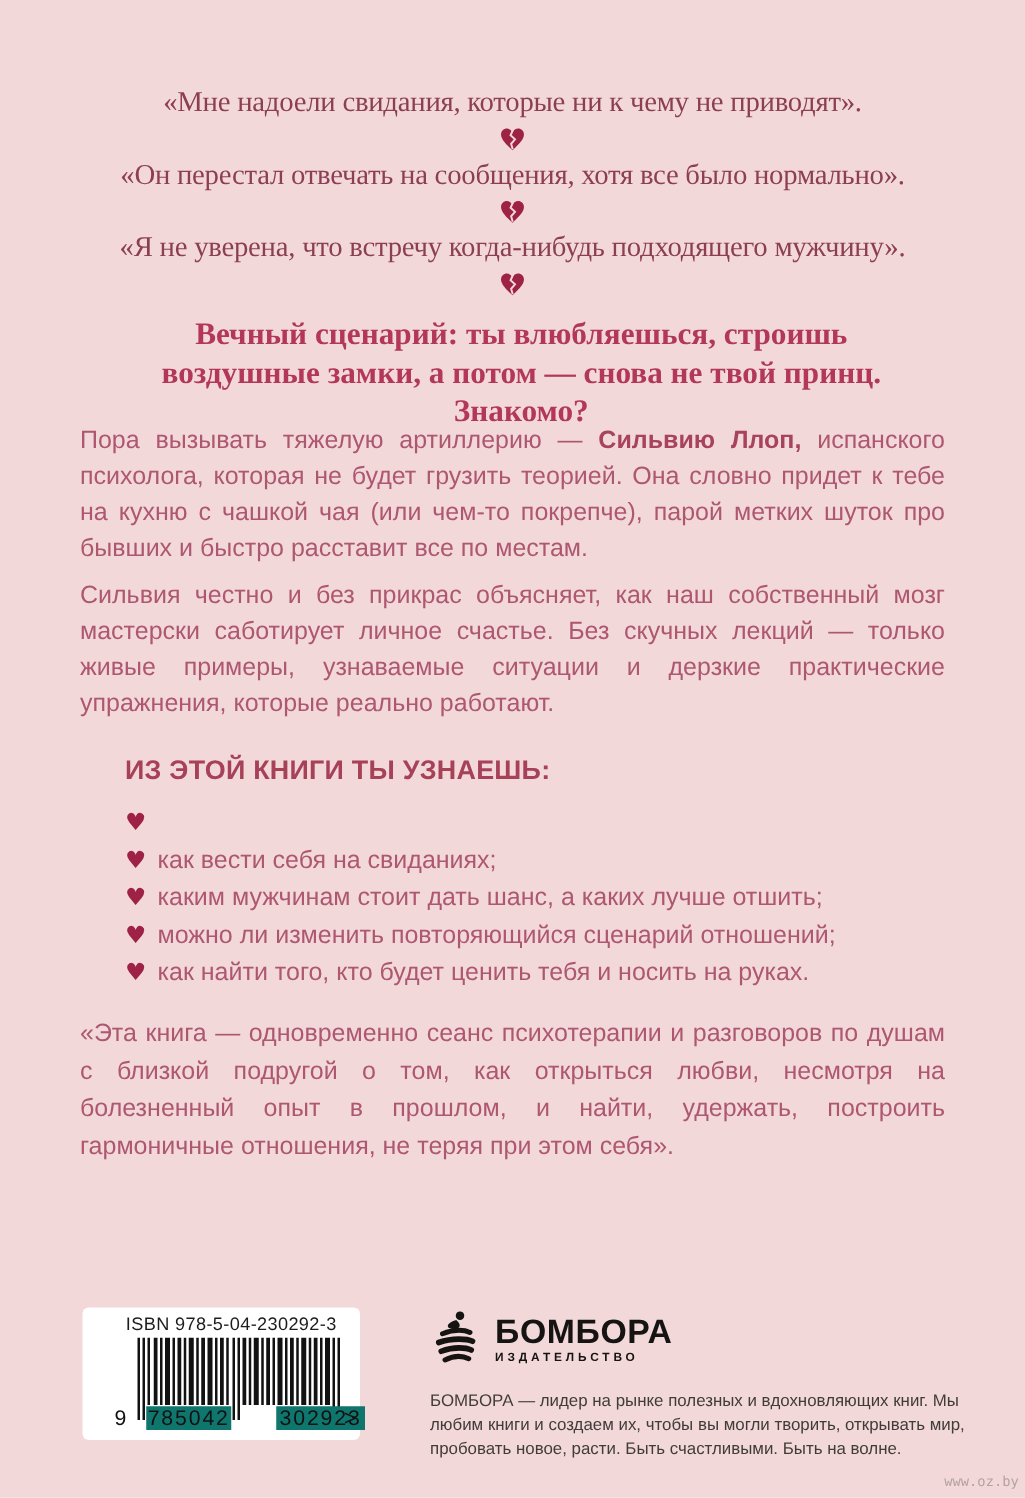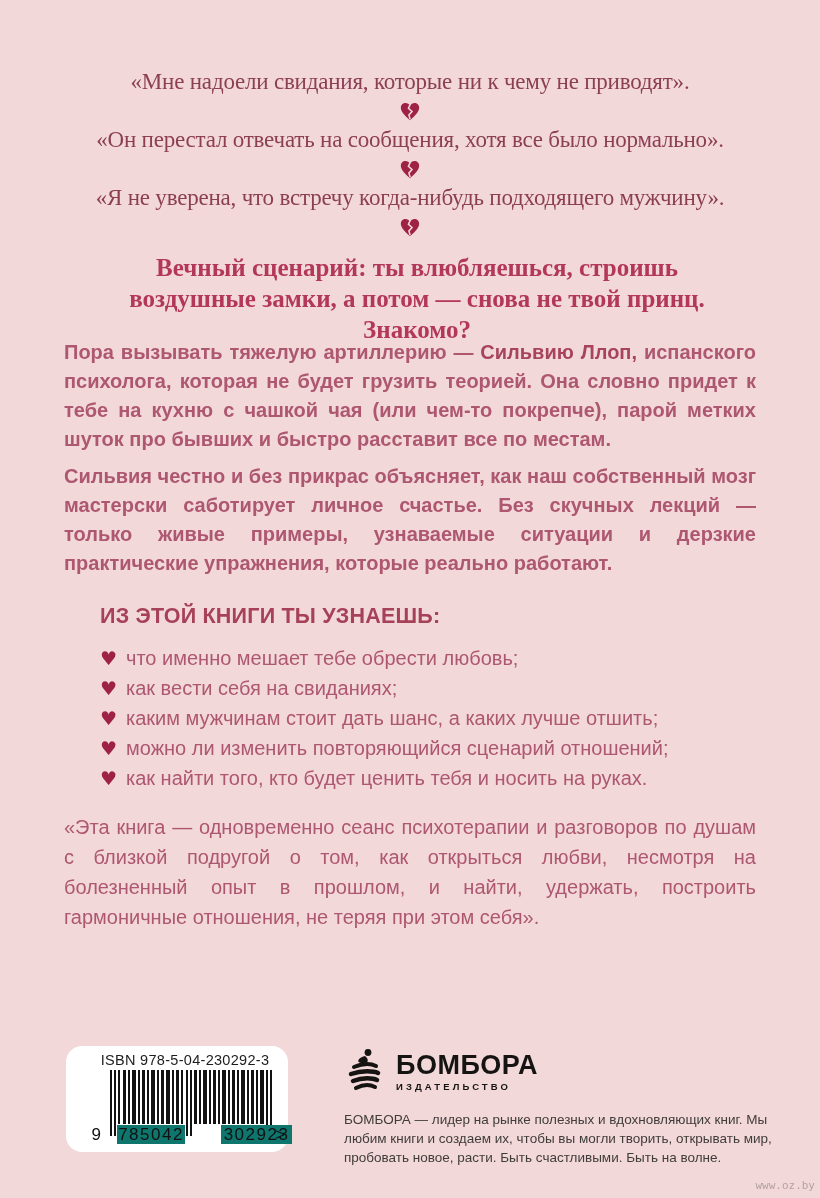--- a/index.html
+++ b/index.html
@@ -29,21 +29,21 @@
   .headline{
     position:absolute;top:252px;left:94px;right:80px;
     font-family:"Liberation Serif", serif;
     font-weight:bold;
     font-size:25px;line-height:31px;
     text-align:center;
     color:#b23759;
   }
   
   .body-text{
-    position:absolute;top:338px;left:64px;width:692px;font-weight:bold;
+    position:absolute;top:338px;left:64px;width:692px;
   }
   .body-text p{
     margin:0 0 8px 0;
     font-size:20px;line-height:29px;
     text-align:justify;
     color:#ae5770;
   }
   .body-text b{color:#a8435f;}
   
   .learn{position:absolute;top:604px;left:100px;right:56px;}
@@ -77,21 +77,21 @@
     font-size:20px;line-height:33px;
     color:#ae5770;
   }
   .attribution b{color:#a43b55;letter-spacing:0.3px;}
   
   .footer{position:absolute;left:0;right:0;top:1038px;height:160px;}
   .barcode-box{
     position:absolute;left:66px;top:8px;
     width:222px;height:106px;
     background:#ffffff;
-    border-radius:16px;
+    border-radius:5px;
     padding:6px 8px 4px 24px;
     box-sizing:border-box;
     text-align:center;
   }
   .isbn{
     font-size:14.5px;color:#1d1d1d;letter-spacing:0.3px;
     margin-bottom:2px;white-space:nowrap;
   }
   .bars-wrap{position:relative;width:200px;height:74px;margin:0 auto;}
   .bars-wrap svg{position:absolute;left:0;top:0;}
@@ -163,21 +163,20 @@
 
   <div class="body-text">
     <p><span>Пора вызывать тяжелую артиллерию — </span><b>Сильвию Ллоп,</b><span> испанского психолога, которая не будет грузить теорией. Она словно придет к тебе на кухню с чашкой чая (или чем-то покрепче), парой метких шуток про бывших и быстро расставит все по местам.</span></p>
     <p>Сильвия честно и без прикрас объясняет, как наш собственный мозг мастерски саботирует личное счастье. Без скучных лекций — только живые примеры, узнаваемые ситуации и дерзкие практические упражнения, которые реально работают.</p>
   </div>
 
   <div class="learn">
     <div class="learn-title">ИЗ ЭТОЙ КНИГИ ТЫ УЗНАЕШЬ:</div>
     <div class="learn-item">
         <span class="bullet-heart">♥</span>
-        <span>что именно мешает тебе обрести любовь;</span>
       </div>
     <div class="learn-item">
         <span class="bullet-heart">♥</span>
         <span>как вести себя на свиданиях;</span>
       </div>
     <div class="learn-item">
         <span class="bullet-heart">♥</span>
         <span>каким мужчинам стоит дать шанс, а каких лучше отшить;</span>
       </div>
     <div class="learn-item">

